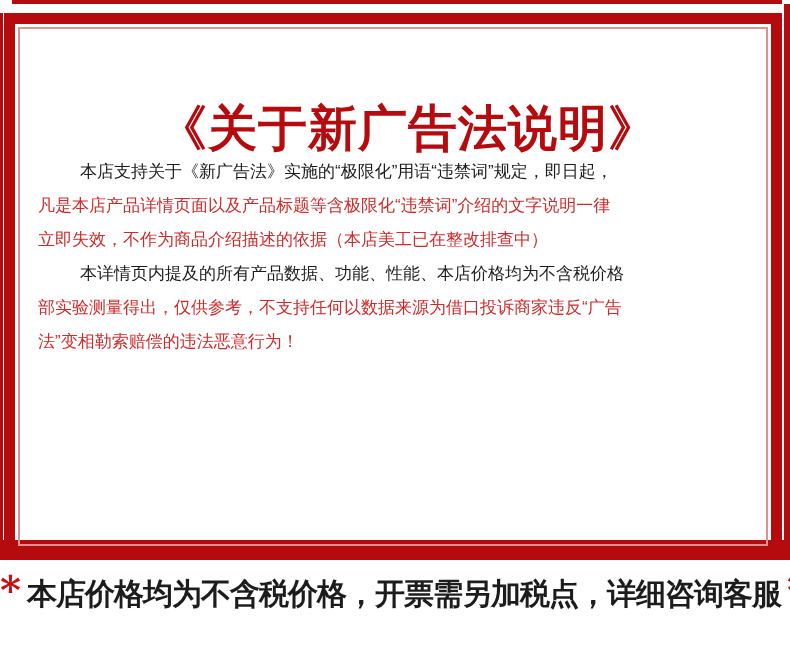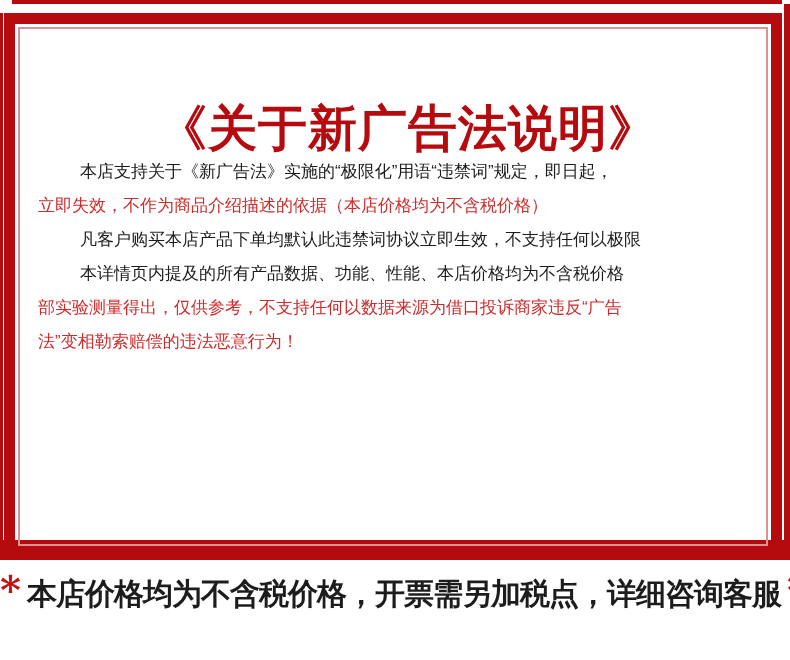--- a/index.html
+++ b/index.html
@@ -102,22 +102,22 @@
 </div>
 
 <div class="notice-frame">
   <div class="inner-line"></div>
 </div>
 
 <h1 class="notice-title">《关于新广告法说明》</h1>
 
 <div class="notice-body">
     <div class="notice-line black indent">本店支持关于《新广告法》实施的“极限化”用语“违禁词”规定，即日起，</div>
-    <div class="notice-line red">立即失效，不作为商品介绍描述的依据（本店价格均为不含税价格）</div>
-    <div class="notice-line black indent">凡客户购买本店产品下单均默认此违禁词协议立即生效，不支持任何以极限</div>
+    <div class="notice-line red">凡是本店产品详情页面以及产品标题等含极限化“违禁词”介绍的文字说明一律</div>
+    <div class="notice-line red">立即失效，不作为商品介绍描述的依据（本店美工已在整改排查中）</div>
     <div class="notice-line black indent">本详情页内提及的所有产品数据、功能、性能、本店价格均为不含税价格</div>
     <div class="notice-line red">部实验测量得出，仅供参考，不支持任何以数据来源为借口投诉商家违反“广告</div>
     <div class="notice-line red">法”变相勒索赔偿的违法恶意行为！</div>
   </div>
 
 <div class="tax-note">
   <span class="asterisk left">*</span><span>本店价格均为不含税价格，开票需另加税点，详细咨询客服</span><span class="asterisk right">*</span>
 </div>
 
 </body></html>

